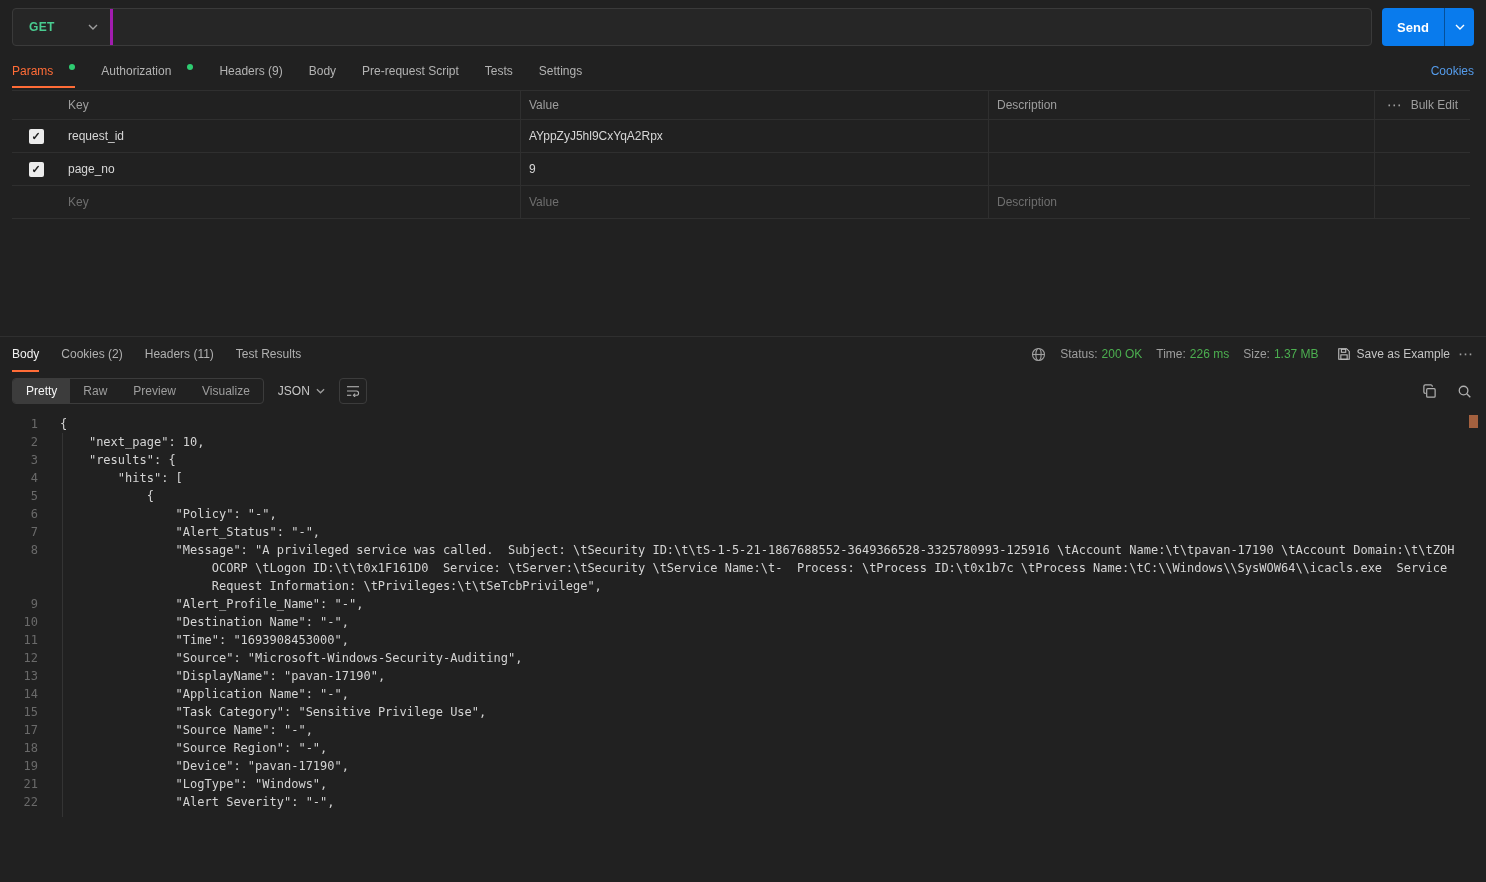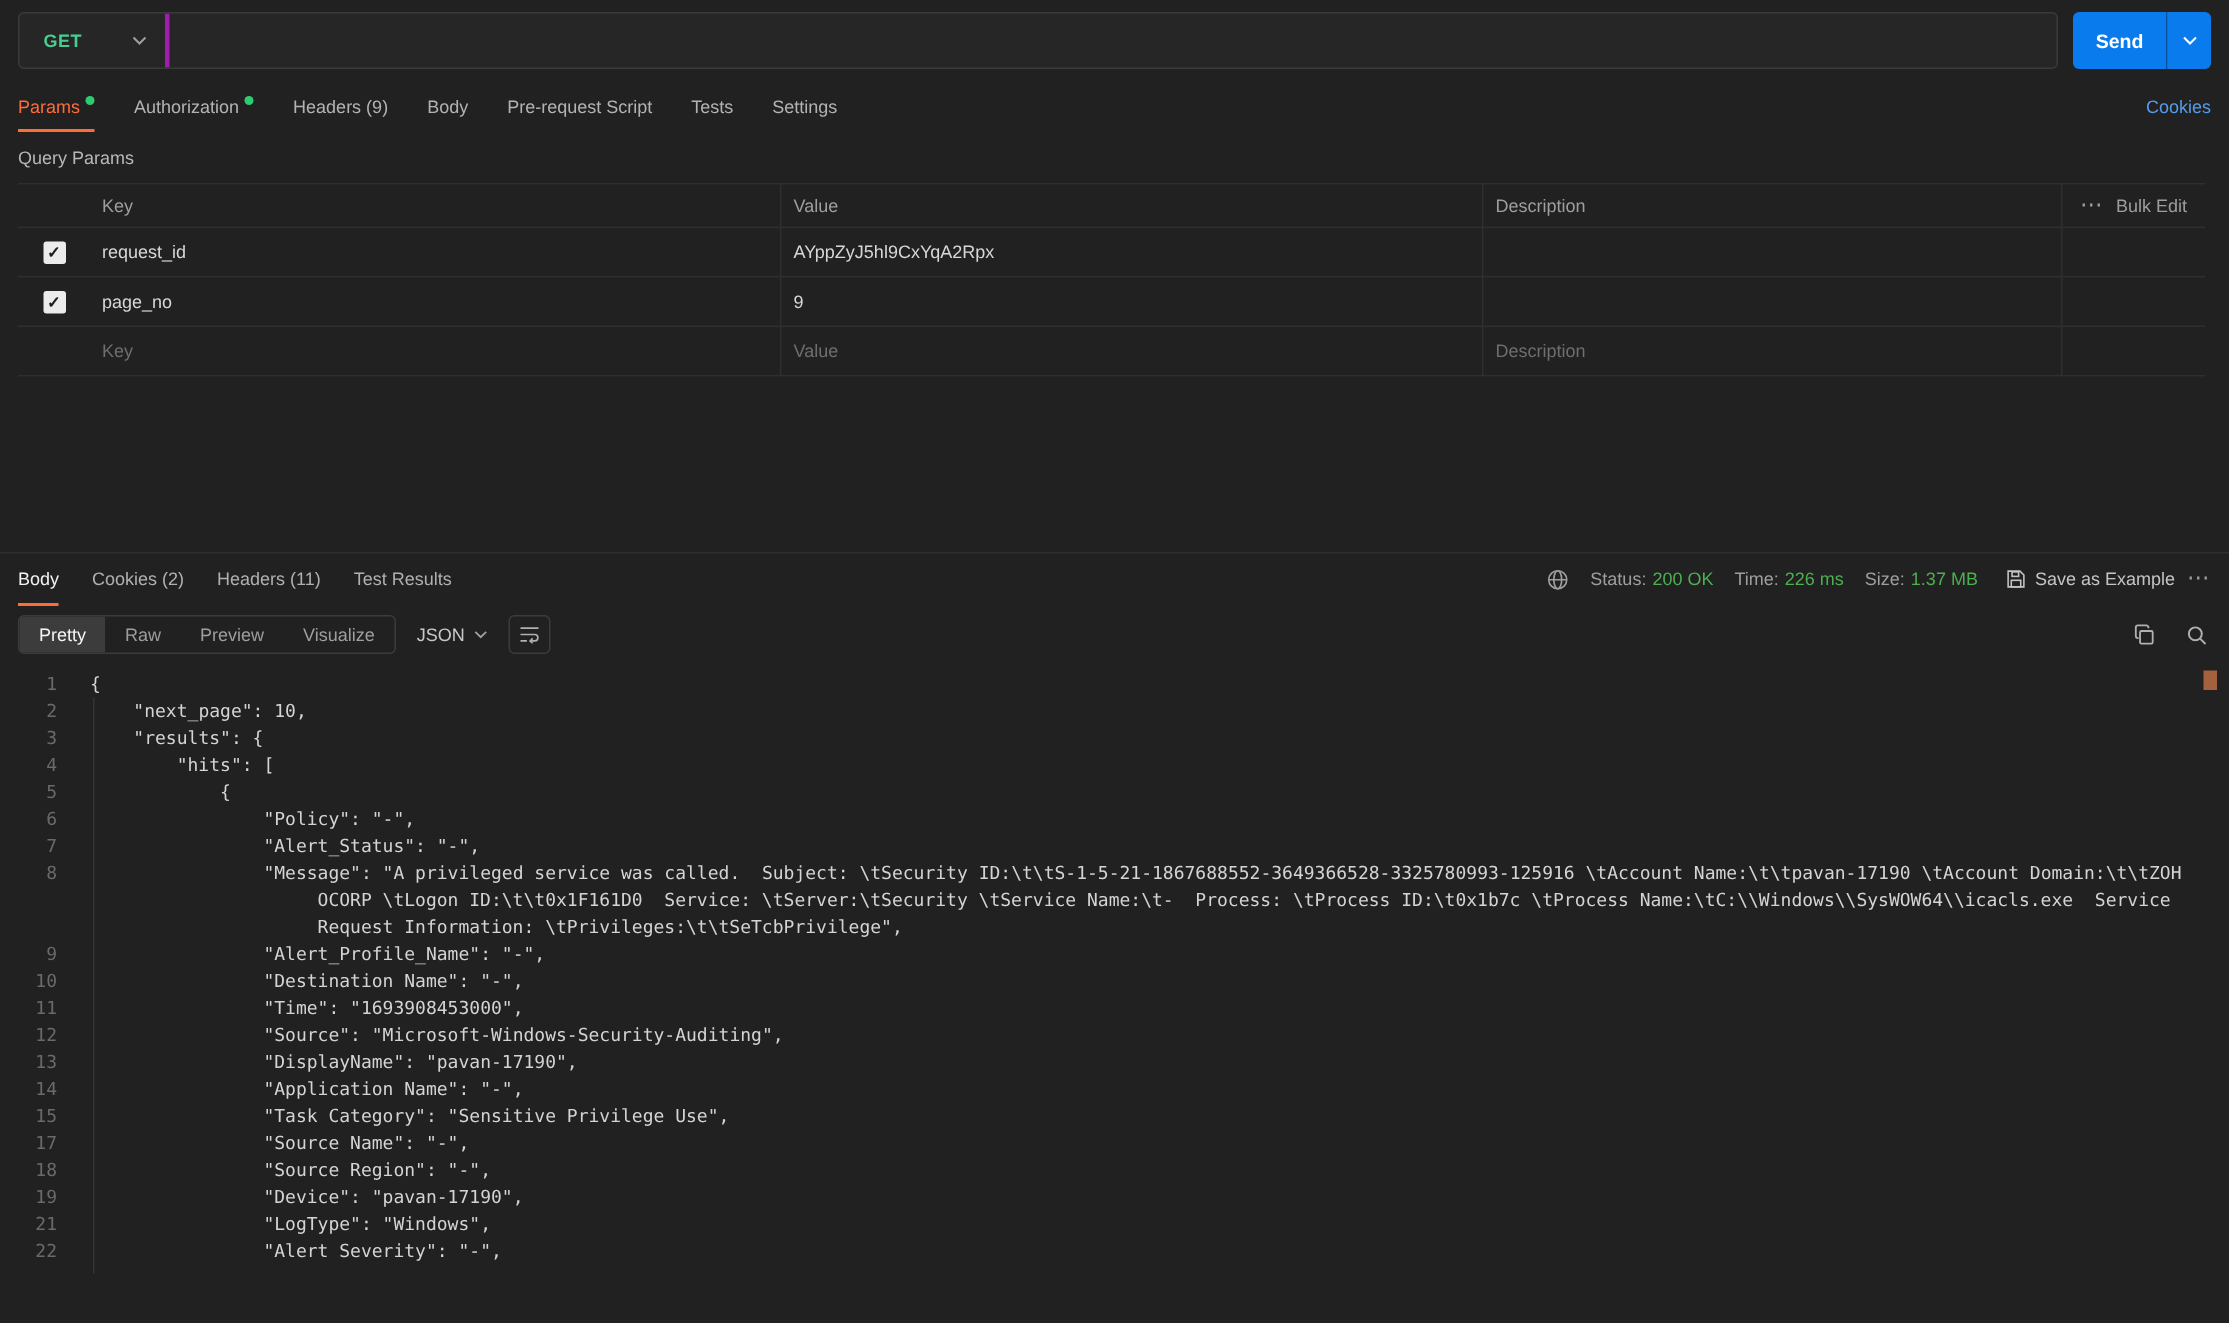--- a/index.html
+++ b/index.html
@@ -12,21 +12,21 @@
   .url-control { display:flex; flex:1; height:38px; border:1px solid #3a3a3a; border-radius:4px; background:#262626; overflow:hidden; }
   .method-select { width:100px; display:flex; align-items:center; justify-content:space-between; padding:0 12px 0 16px; border-right:3px solid #a21caf; cursor:pointer; }
   .method-label { color:#49cc90; font-size:12px; font-weight:bold; letter-spacing:.3px; }
   .url-input { flex:1; display:flex; align-items:center; padding:0 14px; font-size:12.5px; color:#e6e6e6; white-space:nowrap; overflow:hidden; }
   .send-group { display:flex; height:38px; }
   .send-btn { background:#097bed; color:#ffffff; border:none; font-size:13px; font-weight:bold; width:62px; border-radius:4px 0 0 4px; cursor:pointer; font-family:inherit; }
   .send-caret { background:#097bed; border:none; border-left:1px solid rgba(0,0,0,.35); width:30px; border-radius:0 4px 4px 0; display:flex; align-items:center; justify-content:center; cursor:pointer; }
 
   
   .req-tabs { display:flex; align-items:center; height:34px; padding:0 12px; font-size:12px; }
-  .rtab { display:flex; align-items:flex-start; gap:4px; margin-right:26px; color:#b3b3b3; height:34px; align-items:center; position:relative; cursor:pointer; }
+  .rtab { display:flex; align-items:flex-start; gap:16px; margin-right:26px; color:#b3b3b3; height:34px; align-items:center; position:relative; cursor:pointer; }
   .rtab.active { color:#ff6c37; }
   .rtab.active::after { content:""; position:absolute; left:0; right:0; bottom:0; height:2px; background:#ff6c37; }
   .dot { width:6px; height:6px; border-radius:50%; background:#2ecc71; margin-top:-8px; }
   .spacer { flex:1; }
   .cookies-link { color:#559ceb; font-size:12px; cursor:pointer; }
 
   
   .qp-title { padding:10px 12px 8px 12px; color:#b8b8b8; font-size:12px; }
   .qp-table { margin:2px 16px 0 12px; font-size:12px; }
   .qp-row { display:grid; grid-template-columns:48px 460px 468px 386px 1fr; align-items:center; border-bottom:1px solid #2f2f2f; }
@@ -121,21 +121,20 @@
     <div class="rtab">
       <span>Tests</span>
     </div>
     <div class="rtab">
       <span>Settings</span>
     </div>
     <div class="spacer"></div>
     <div class="cookies-link">Cookies</div>
   </div>
 
-  <div class="qp-title">Query Params</div>
 
   <div class="qp-table">
     <div class="qp-row head">
       <div class="qp-cell chk"></div>
       <div class="qp-cell">Key</div>
       <div class="qp-cell b">Value</div>
       <div class="qp-cell b">Description</div>
       <div class="qp-cell b bulk">
         <span class="dots-h">⋯</span>
         <span>Bulk Edit</span>

